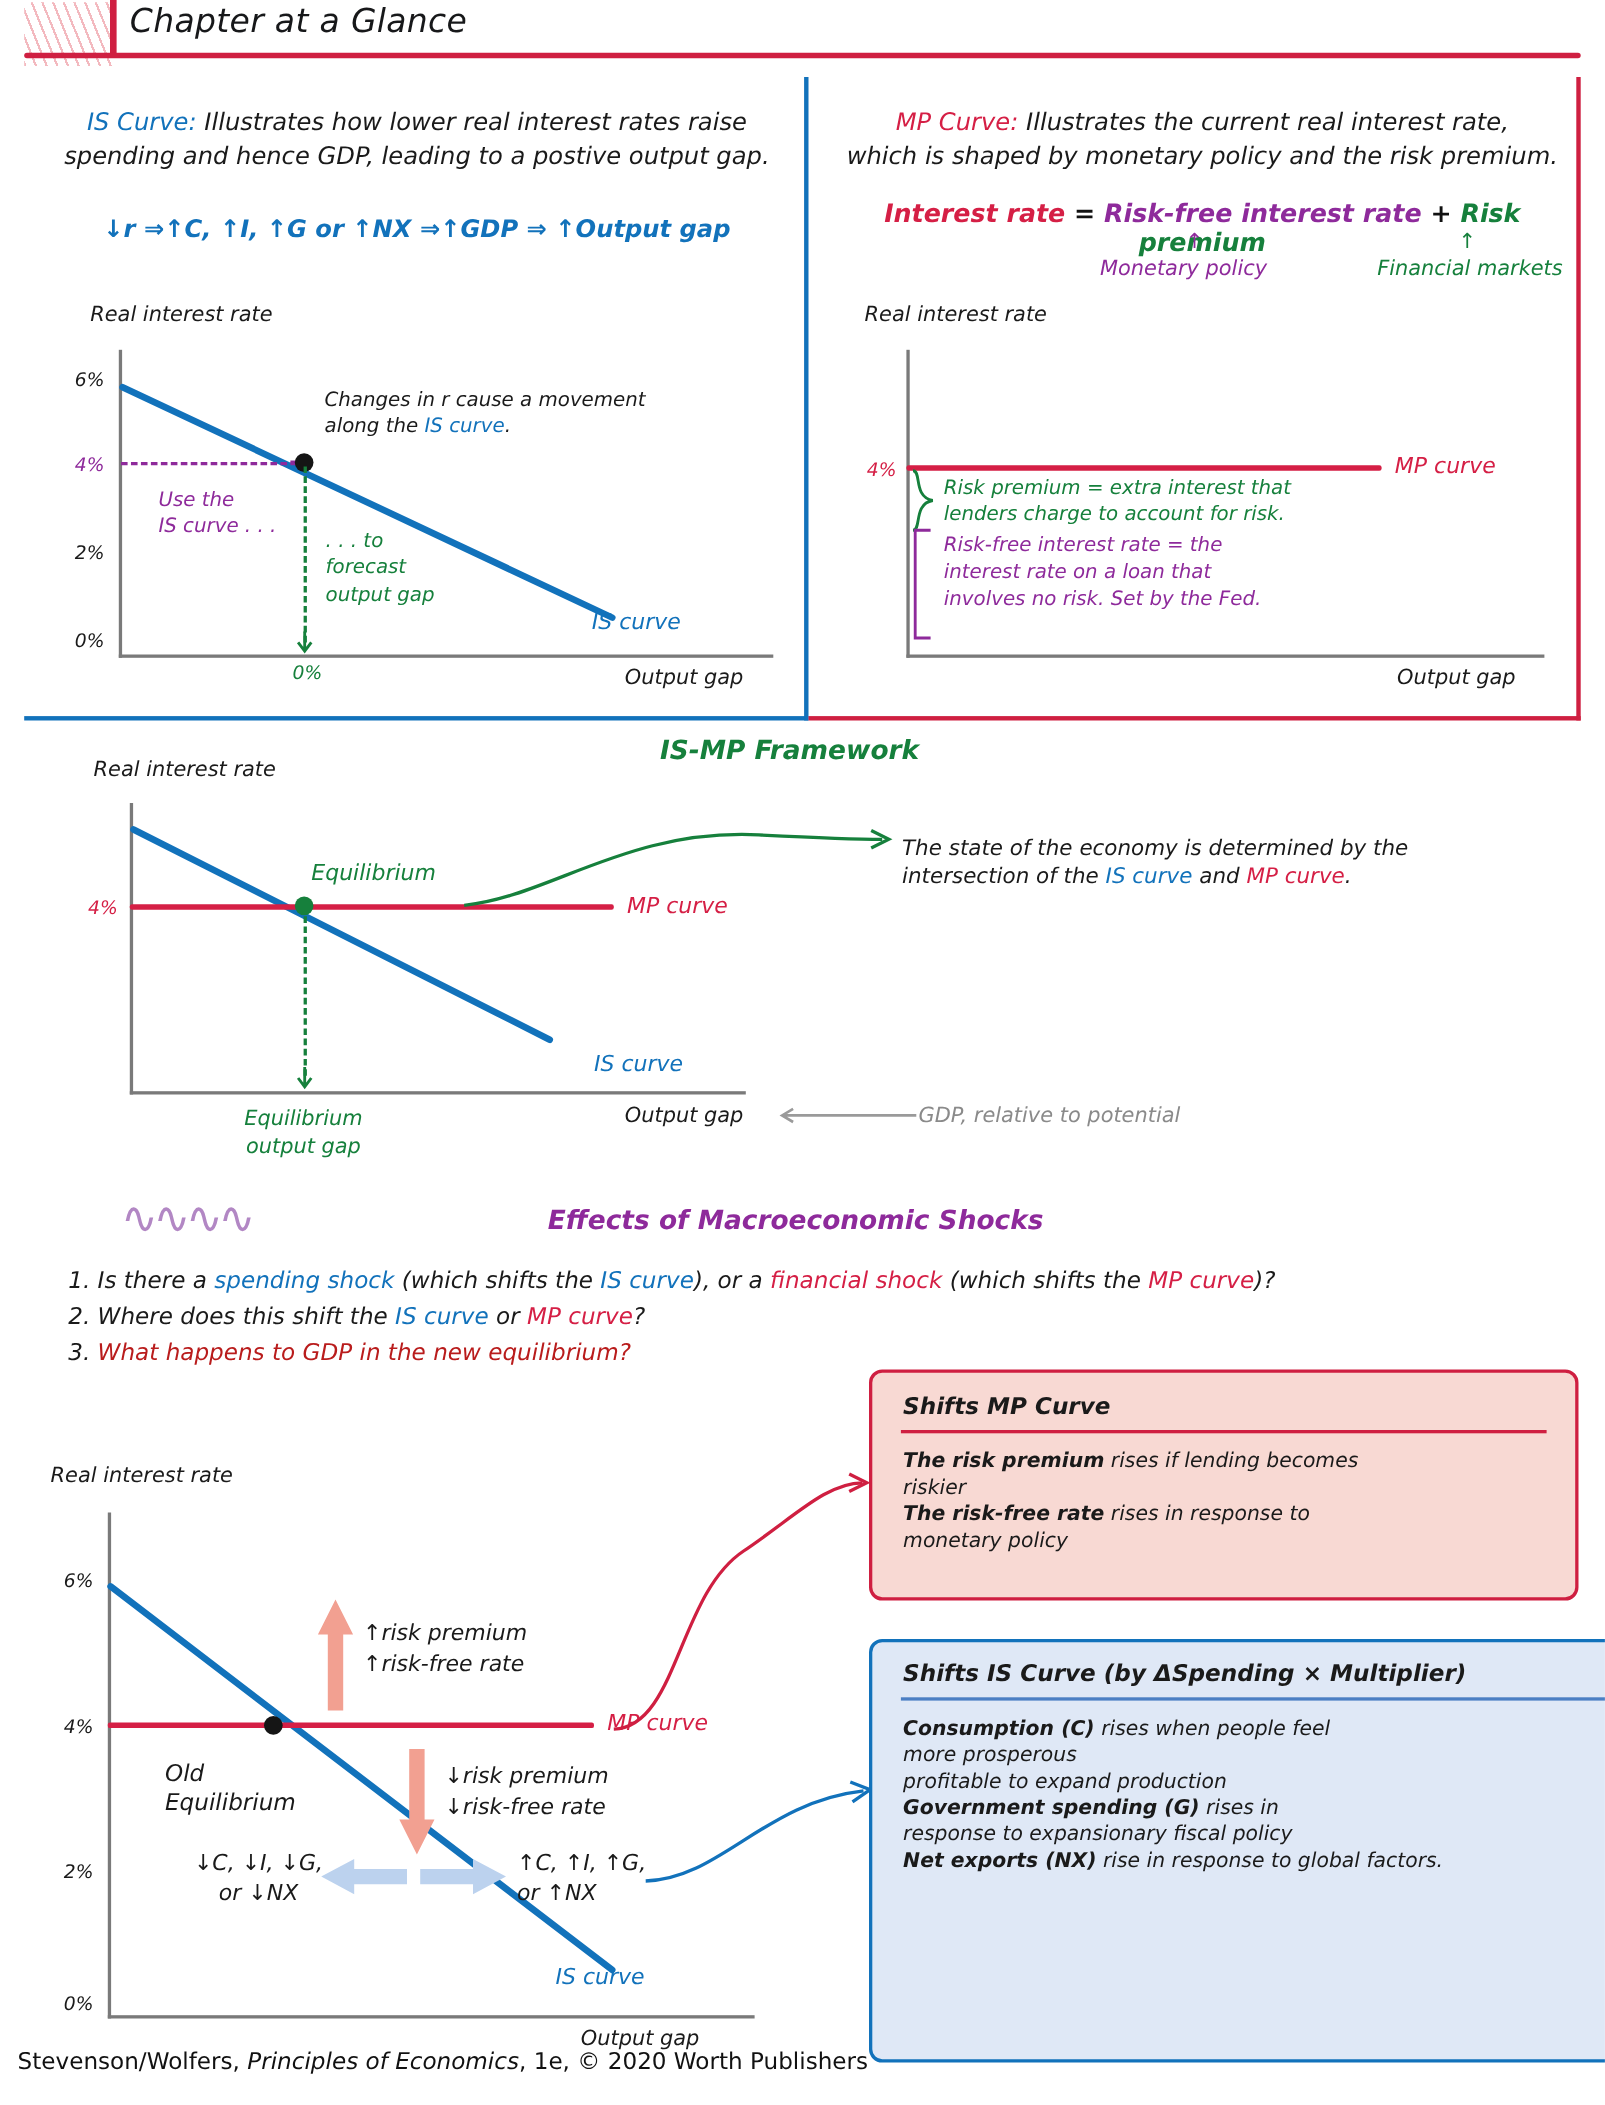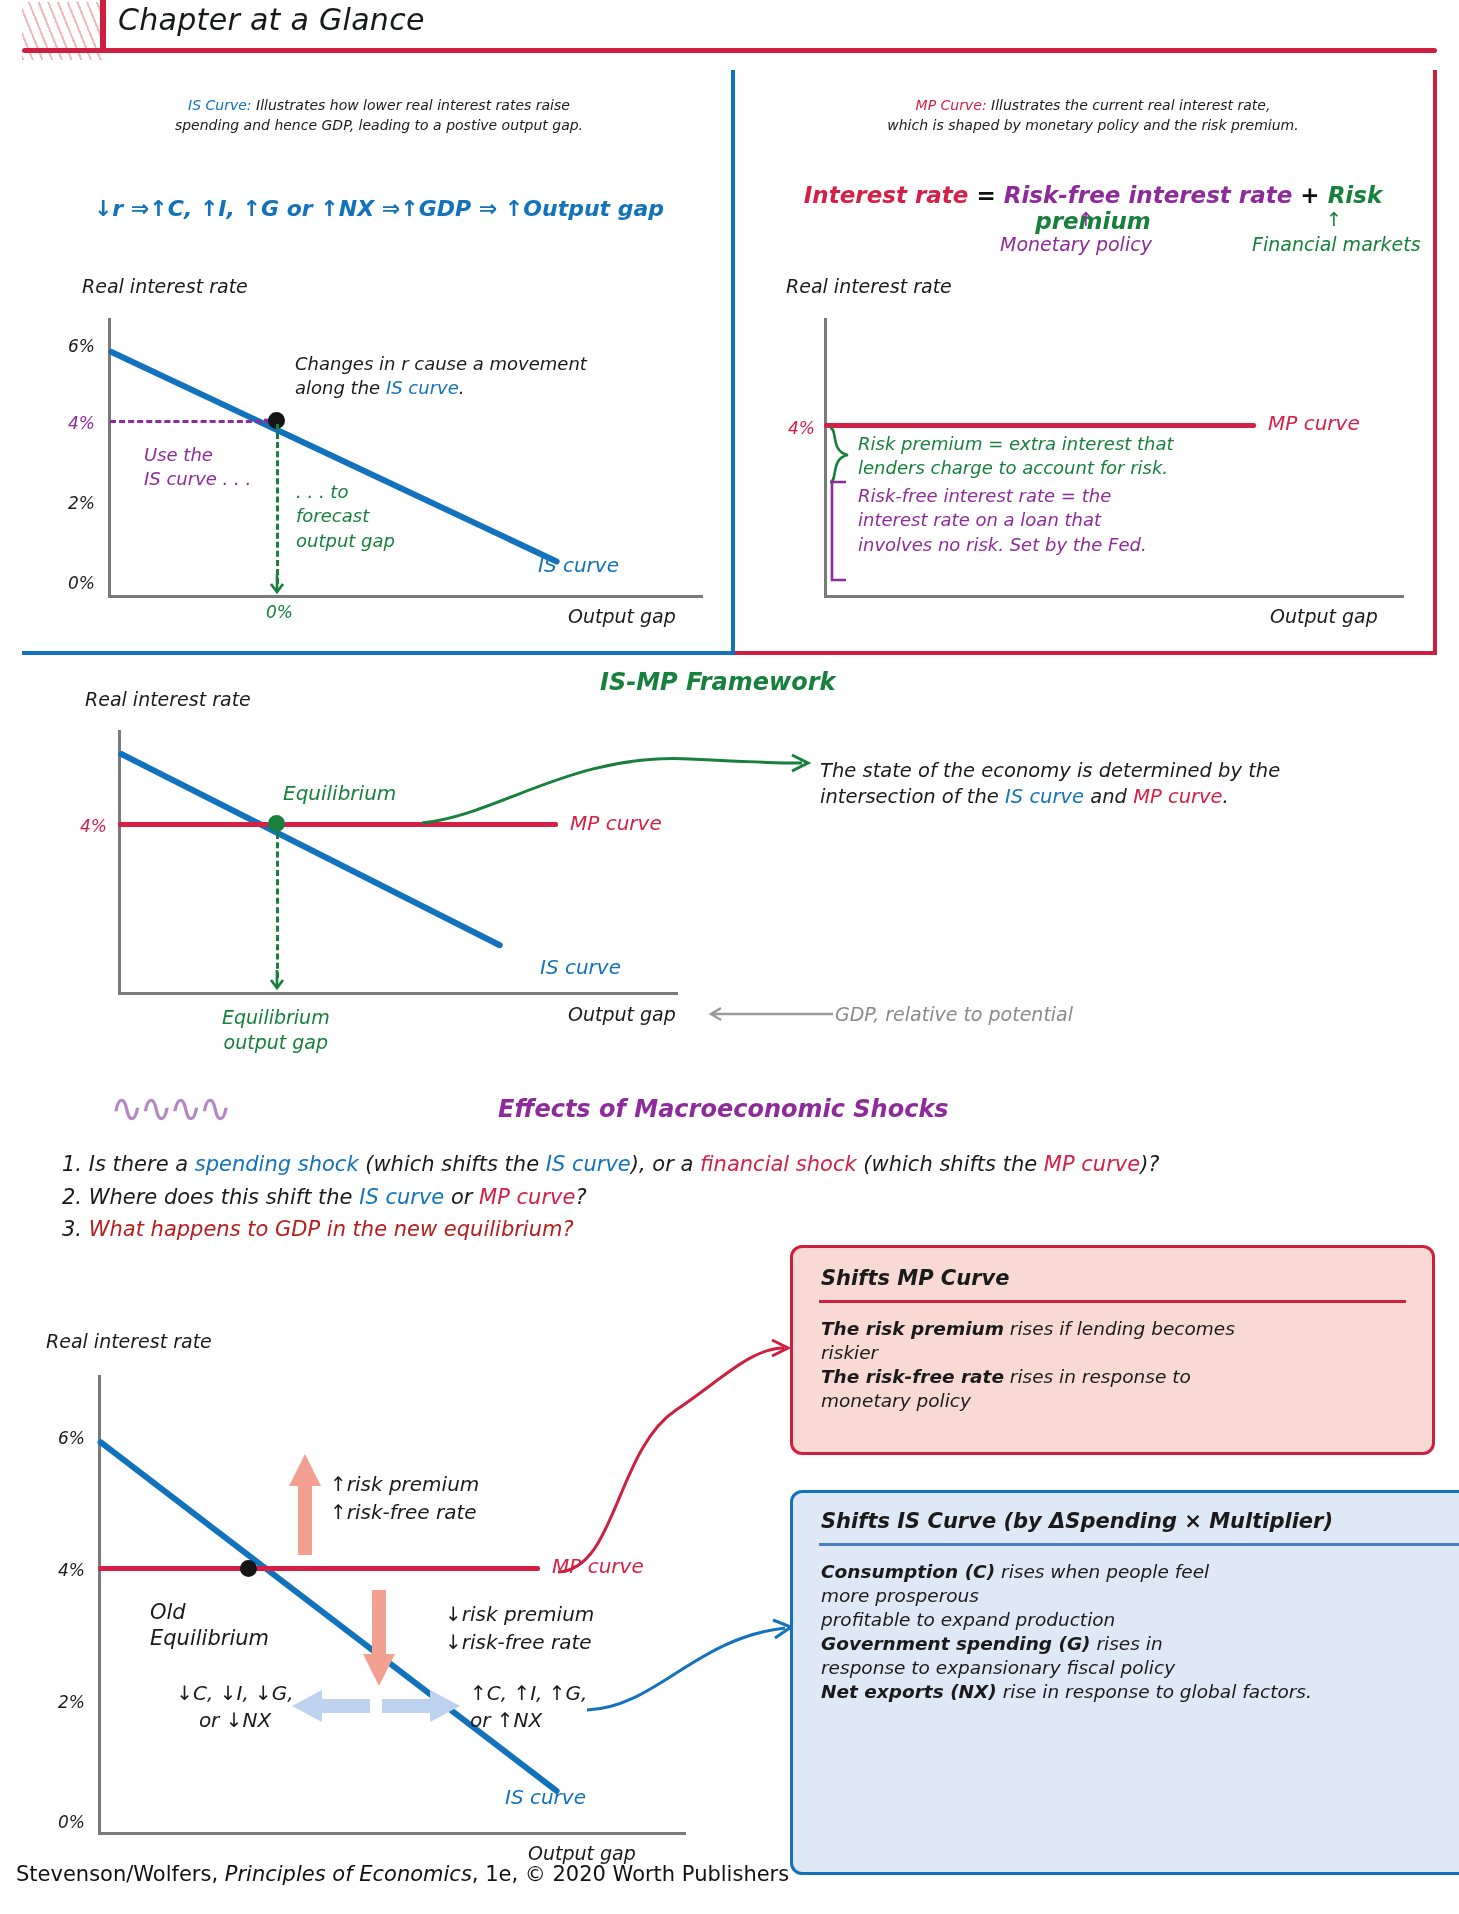--- a/index.html
+++ b/index.html
@@ -31,21 +31,21 @@
   
   .panel-border-blue {
     left:22px; top:70px; width:713px; height:585px;
     border-right:4px solid #1272bb; border-bottom:4px solid #1272bb;
   }
   .panel-border-red {
     left:735px; top:70px; width:702px; height:585px;
     border-right:4px solid #cf1f41; border-bottom:4px solid #cf1f41;
   }
 
-  .lead { font-size:14px; font-style:italic; line-height:1.42; }
+  .lead { font-size:22px; font-style:italic; line-height:1.42; }
   .c-blue { color:#1272bb; } .c-red  { color:#d51f45; }
   .c-purple{ color:#8e2a9b; } .c-green{ color:#16803c; }
   .c-grey { color:#8a8a8a; }
 
   
   .axis-v { background:#7a7a7a; width:2.5px; }
   .axis-h { background:#7a7a7a; height:3px; }
   .ticklab { font-size:17px; font-style:italic; }
   .axis-name { font-size:19px; font-style:italic; }
 
@@ -262,21 +262,21 @@
   <path d="M19 2 L35 34 L26 34 L26 103 L12 103 L12 34 L3 34 Z" fill="#f2a091"></path>
 </svg>
 <div class="abs" style="left:330px; top:1470px; font-size:20px; font-style:italic; line-height:1.4;">
   <span>↑risk premium</span><br>
   <span>↑risk-free rate</span>
 </div>
 
 <svg class="abs" style="left:360px; top:1588px;" width="38" height="100">
   <path d="M19 98 L35 66 L26 66 L26 2 L12 2 L12 66 L3 66 Z" fill="#f2a091"></path>
 </svg>
-<div class="abs" style="left:404px; top:1600px; font-size:20px; font-style:italic; line-height:1.4;margin-left:41px;">
+<div class="abs" style="left:404px; top:1600px; font-size:20px; font-style:italic; line-height:1.4;">
   <span>↓risk premium</span><br>
   <span>↓risk-free rate</span>
 </div>
 
 <svg class="abs" style="left:290px; top:1688px;" width="82" height="36">
   <path d="M2 18 L32 2 L32 11 L80 11 L80 25 L32 25 L32 34 Z" fill="#bcd2ee"></path>
 </svg>
 <div class="abs" style="left:165px; top:1680px; width:140px; text-align:center; font-size:20px; font-style:italic; line-height:1.35;">
   <span>↓C, ↓I, ↓G,</span><br>
   <span>or ↓NX</span>

